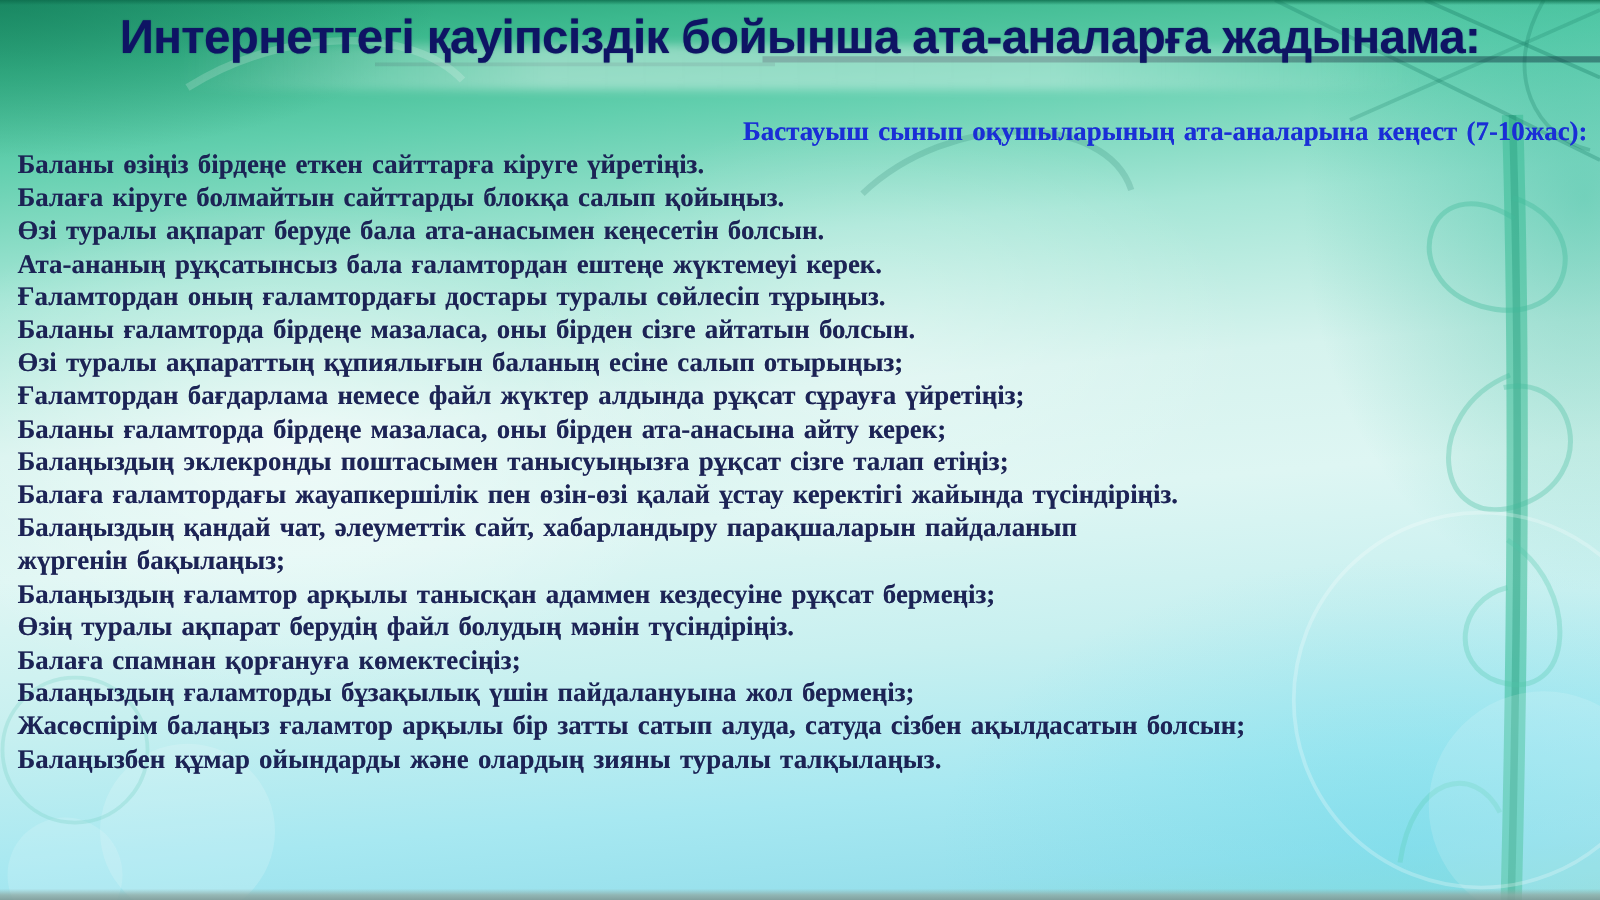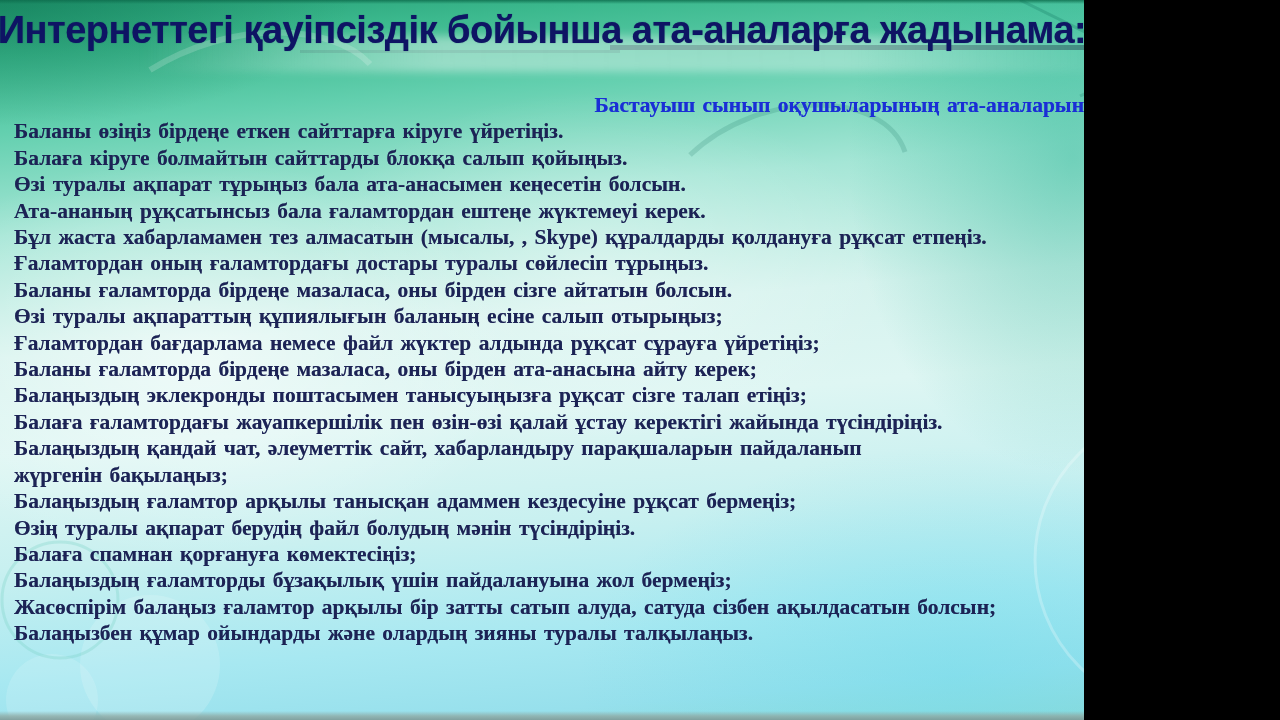--- a/index.html
+++ b/index.html
@@ -1,20 +1,20 @@
 <!DOCTYPE html>
 <html style="--title-color: #0e1464; --section-header-color: #1a2ed6; --body-text-color: #1c2355; --background-top: #239c72; --background-middle: #d6f3ee; --background-bottom: #a7e8f1;"><head>
 <meta charset="utf-8">
 <style>
   html, body { margin: 0; padding: 0; background: #000; }
   * { box-sizing: border-box; }
 
   .slide {
     position: relative;
-    width: 1084px;
+    width: 1280px;
     height: 720px;
     overflow: hidden;
     font-family: "Liberation Serif", serif;
   }
 
   .bg {
     position: absolute; inset: 0;
     background:
       radial-gradient(500px 180px at 0% 0%, rgba(16,118,84,0.55), rgba(16,118,84,0) 70%),
       radial-gradient(460px 280px at 18% 50%, rgba(255,255,255,0.55), rgba(255,255,255,0) 72%),
@@ -126,23 +126,22 @@
 
   <div class="title-band"></div>
   <div class="top-edge"></div>
 
   <div class="page-title">Интернеттегі қауіпсіздік бойынша  ата-аналарға жадынама:</div>
 
   <div class="content" id="sections">
       <div class="sec-header">Бастауыш сынып оқушыларының ата-аналарына кеңест (7-10жас):</div>
       <div class="body-line">Баланы өзіңіз бірдеңе еткен сайттарға кіруге үйретіңіз.</div>
       <div class="body-line">Балаға кіруге болмайтын сайттарды блокқа салып қойыңыз.</div>
-      <div class="body-line">Өзі туралы ақпарат тұрыңыз бала ата-анасымен кеңесетін болсын.</div>
+      <div class="body-line">Өзі туралы ақпарат беруде бала ата-анасымен кеңесетін болсын.</div>
       <div class="body-line">Ата-ананың рұқсатынсыз бала ғаламтордан ештеңе жүктемеуі керек.</div>
-      <div class="body-line">Бұл жаста хабарламамен тез алмасатын (мысалы, , Skype) құралдарды қолдануға рұқсат етпеңіз.</div>
       <div class="body-line">Ғаламтордан оның ғаламтордағы достары туралы сөйлесіп тұрыңыз.</div>
       <div class="body-line">Баланы ғаламторда бірдеңе мазаласа, оны бірден сізге айтатын болсын.</div>
       <div class="body-line">Өзі туралы ақпараттың құпиялығын баланың есіне салып отырыңыз;</div>
       <div class="body-line">Ғаламтордан бағдарлама немесе файл жүктер алдында рұқсат сұрауға үйретіңіз;</div>
       <div class="body-line">Баланы ғаламторда бірдеңе мазаласа, оны бірден ата-анасына айту керек;</div>
       <div class="body-line">Балаңыздың эклекронды поштасымен танысуыңызға рұқсат сізге талап етіңіз;</div>
       <div class="body-line">Балаға ғаламтордағы жауапкершілік пен өзін-өзі қалай ұстау керектігі жайында түсіндіріңіз.</div>
       <div class="body-line">Балаңыздың қандай чат, әлеуметтік сайт, хабарландыру парақшаларын пайдаланып</div>
       <div class="body-line">жүргенін бақылаңыз;</div>
       <div class="body-line">Балаңыздың ғаламтор арқылы танысқан адаммен кездесуіне рұқсат бермеңіз;</div>

